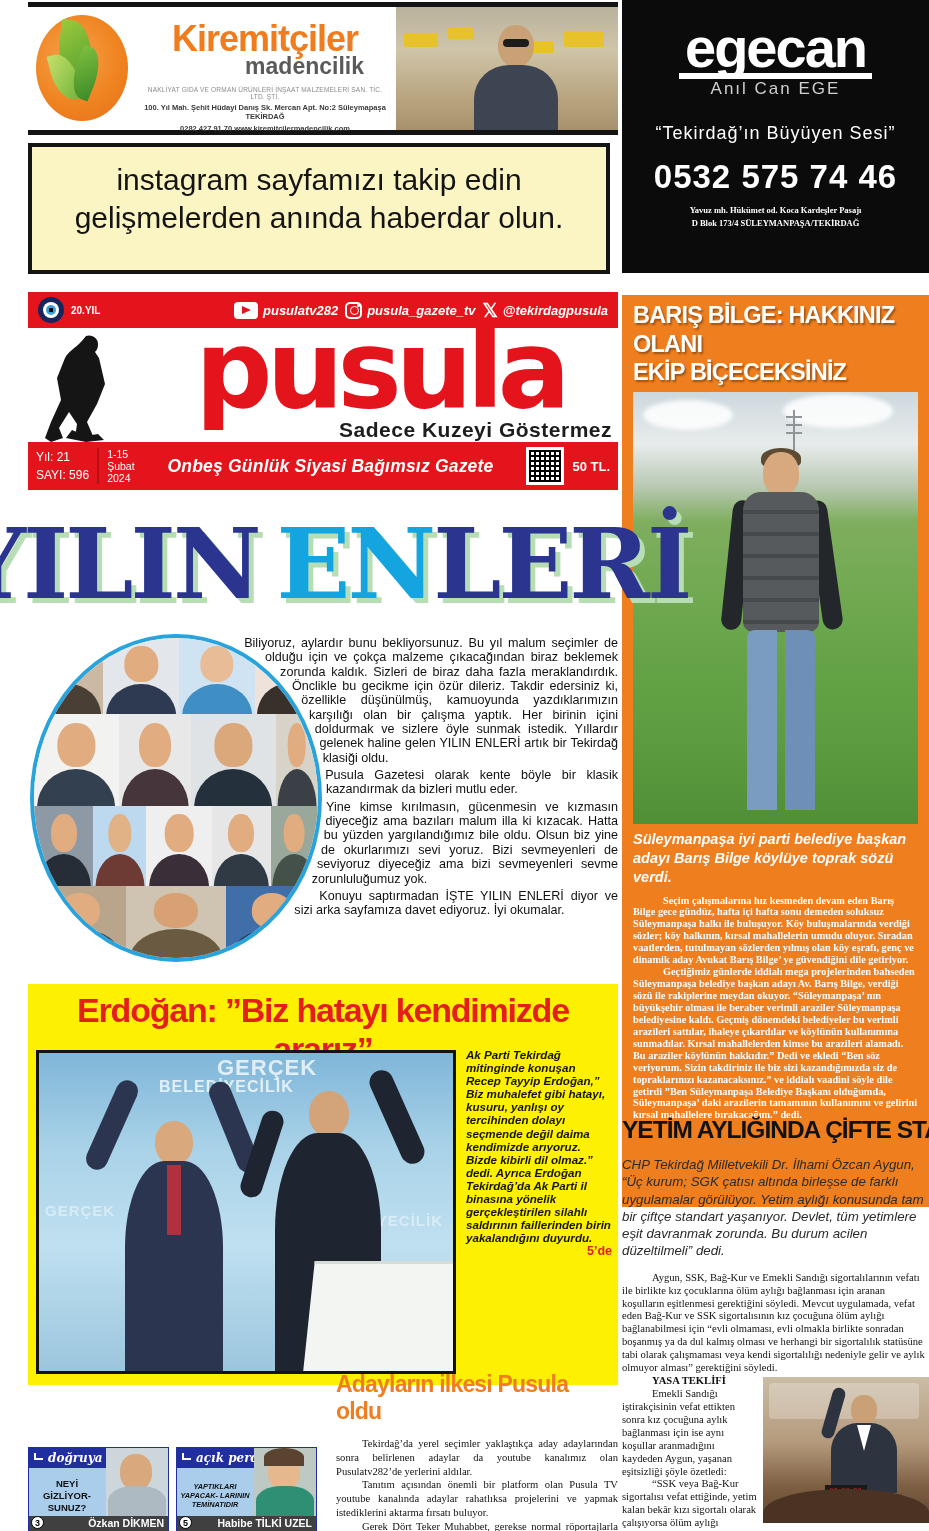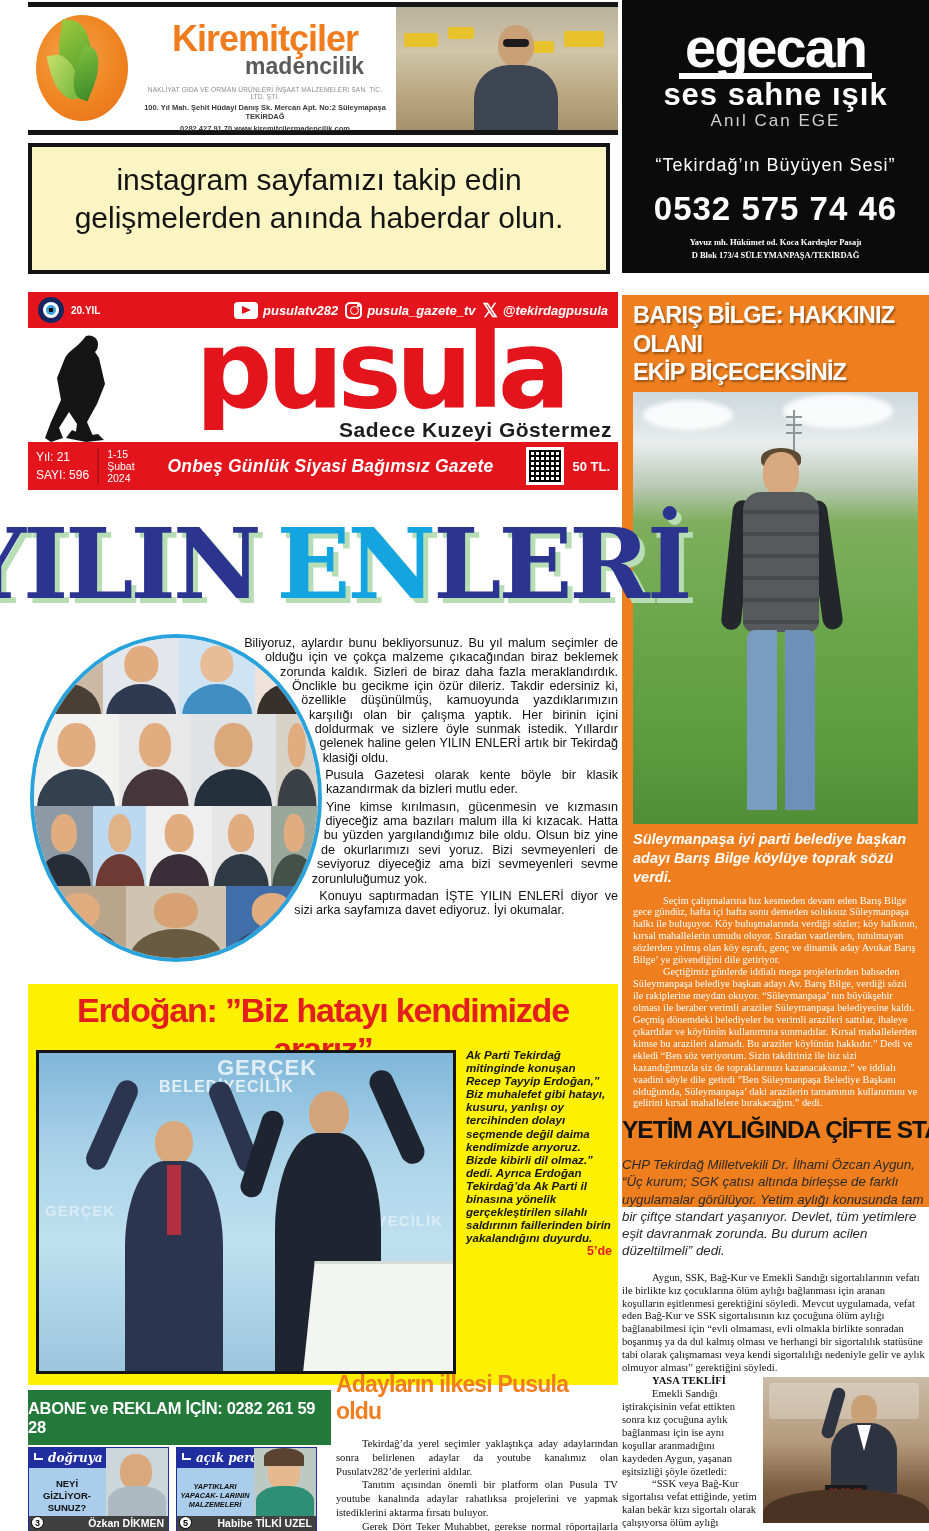--- a/index.html
+++ b/index.html
@@ -96,21 +96,21 @@
   .bb-head { position:absolute; left:38px; top:0; width:36px; height:44px; border-radius:46%; background:#d8a87e; }
   .bb-hair { position:absolute; left:36px; top:-4px; width:40px; height:20px; border-radius:50% 50% 30% 30%; background:#5d4a33; }
   .bb-vest { position:absolute; left:18px; top:40px; width:76px; height:140px; border-radius:18px 18px 10px 10px;
     background:repeating-linear-gradient(180deg,#565a5c 0 18px, #45494b 18px 22px); }
   .bb-arm-l { position:absolute; left:2px; top:48px; width:20px; height:130px; border-radius:10px; background:#23262a; transform:rotate(6deg); }
   .bb-arm-r { position:absolute; left:90px; top:48px; width:20px; height:130px; border-radius:10px; background:#23262a; transform:rotate(-8deg); }
   .bb-jeans { position:absolute; left:22px; top:178px; width:68px; height:180px;
     background:linear-gradient(90deg,#7b9cc1 0 44%, transparent 44% 56%, #6e90b8 56% 100%); border-radius:8px 8px 0 0; }
   .baris-caption { color:#fff; font-weight:800; font-style:italic; font-size:14.5px; line-height:1.3; margin-top:6px; }
   .baris-body { color:#fff; font-family:"Liberation Serif",serif; font-size:10.3px; line-height:1.16; margin-top:8px; text-align:left; }
-  .baris-body p { text-indent:30px; }
+  .baris-body p { text-indent:30px;font-weight:bold; }
 
   
   .yilin { position:absolute; left:28px; top:498px; width:590px; height:132px; display:flex; justify-content:center; align-items:center;
     font-family:"DejaVu Serif",serif; font-weight:800; font-size:97px; letter-spacing:-3px;
     text-shadow:5px 5px 0 #b7ddb4; line-height:1; white-space:nowrap; }
   .yilin .c1 { color:#2b3590; margin-right:18px; }
   .yilin .c2 { color:#14a5e0; }
   .yilin .c3 { color:#2b3590; }
 
   .lead-body { position:absolute; left:30px; top:636px; width:588px; height:342px; font-size:12.6px; line-height:1.14;
@@ -214,21 +214,20 @@
     </div>
   </div>
 
   <div class="insta-box">
     <div class="insta-l1">instagram sayfamızı takip edin</div>
     <div class="insta-l1">gelişmelerden anında haberdar olun.</div>
   </div>
 
   <div class="ad-egecan">
     <div class="ege-brand">egecan</div>
-    <div class="ege-sub">ses sahne ışık</div>
     <div class="ege-person">Anıl Can EGE</div>
     <div class="ege-slogan">“Tekirdağ’ın Büyüyen Sesi”</div>
     <div class="ege-phone">0532 575 74 46</div>
     <div class="ege-addr">
       <div>Yavuz mh. Hükümet od. Koca Kardeşler Pasajı</div>
       <div>D Blok 173/4 SÜLEYMANPAŞA/TEKİRDAĞ</div>
     </div>
   </div>
 
   <div class="masthead">
@@ -362,23 +361,20 @@
         <div class="f-suit" style="left:16px;top:54px;width:106px;height:244px;background:#1e2430;"></div>
       </div>
       <div class="podium"></div>
     </div>
     <div class="erd-text">
       <span>Ak Parti Tekirdağ mitinginde konuşan Recep Tayyip Erdoğan,” Biz muhalefet gibi hatayı, kusuru, yanlışı oy tercihinden dolayı seçmende değil daima kendimizde arıyoruz. Bizde kibirli dil olmaz.” dedi. Ayrıca Erdoğan Tekirdağ’da Ak Parti il binasına yönelik gerçekleştirilen silahlı saldırının faillerinden birin yakalandığını duyurdu.</span>
       <div class="erd-jump">5’de</div>
     </div>
   </div>
 
-  <div class="abone">
-    <span>ABONE ve REKLAM İÇİN: 0282 261 59 28</span>
-  </div>
 
   <div class="adaylar">
     <div class="adaylar-head">Adayların ilkesi Pusula oldu</div>
     <div class="adaylar-body">
       <p>Tekirdağ’da yerel seçimler yaklaştıkça aday adaylarından sonra belirlenen adaylar da youtube kanalımız olan Pusulatv282’de yerlerini aldılar.</p>
       <p>Tanıtım açısından önemli bir platform olan Pusula TV youtube kanalında adaylar rahatlıksa projelerini ve yapmak istediklerini aktarma fırsatı buluyor.</p>
       <p>Gerek Dört Teker Muhabbet, gerekse normal röportajlarla seçmenlerine ulaşmak isteyen adayların tercihinden dolayı teşekkür ederiz.</p>
     </div>
   </div>
 
@@ -397,21 +393,21 @@
     <div class="col-name">Özkan DİKMEN</div>
     <div class="col-num">3</div>
   </div>
 
   <div class="colbox b2">
     <div class="col-head">
       <span class="col-brk"></span>
       <span>açık perde</span>
     </div>
     <div class="col-body">
-      <div class="col-title it">YAPTIKLARI YAPACAK- LARININ MALZEMELERİ</div>
+      <div class="col-title it">YAPTIKLARI YAPACAK- LARININ TEMİNATIDIR</div>
       <div class="col-photo" style="background:#bfc9c4;">
         <div class="cp-head" style="background:#e6b88e;"></div>
         <div style="position:absolute;left:10px;top:0;width:40px;height:18px;border-radius:50% 50% 0 0;background:#5a4330;"></div>
         <div class="cp-body" style="background:#2f8f74;"></div>
       </div>
     </div>
     <div class="col-name">Habibe TİLKİ UZEL</div>
     <div class="col-num">5</div>
   </div>
 

